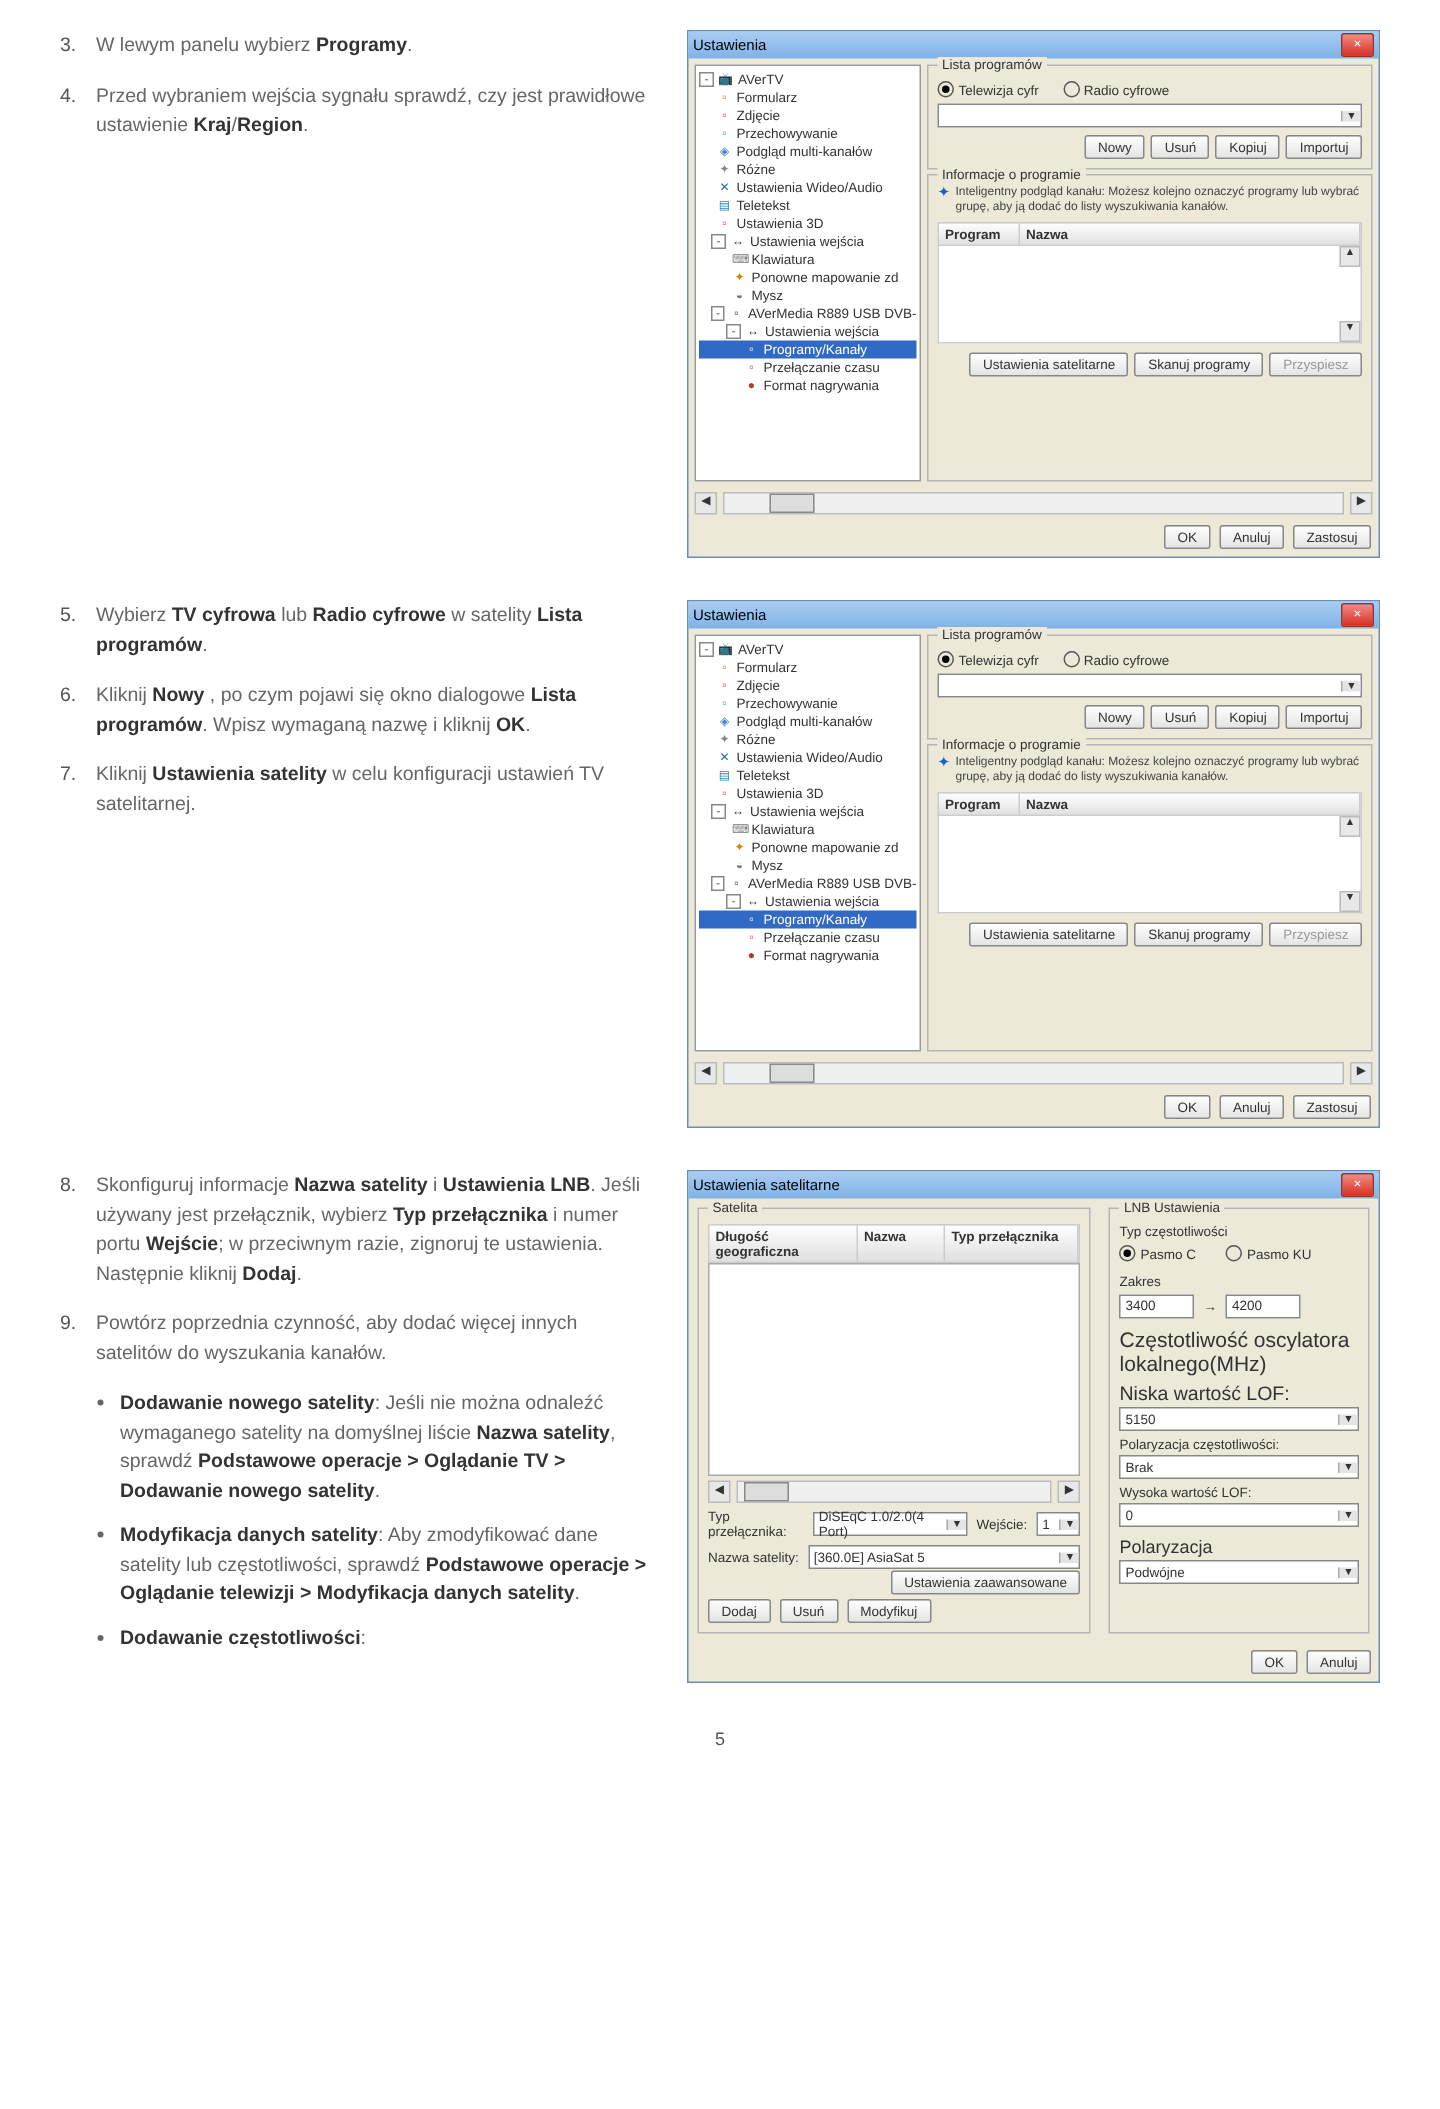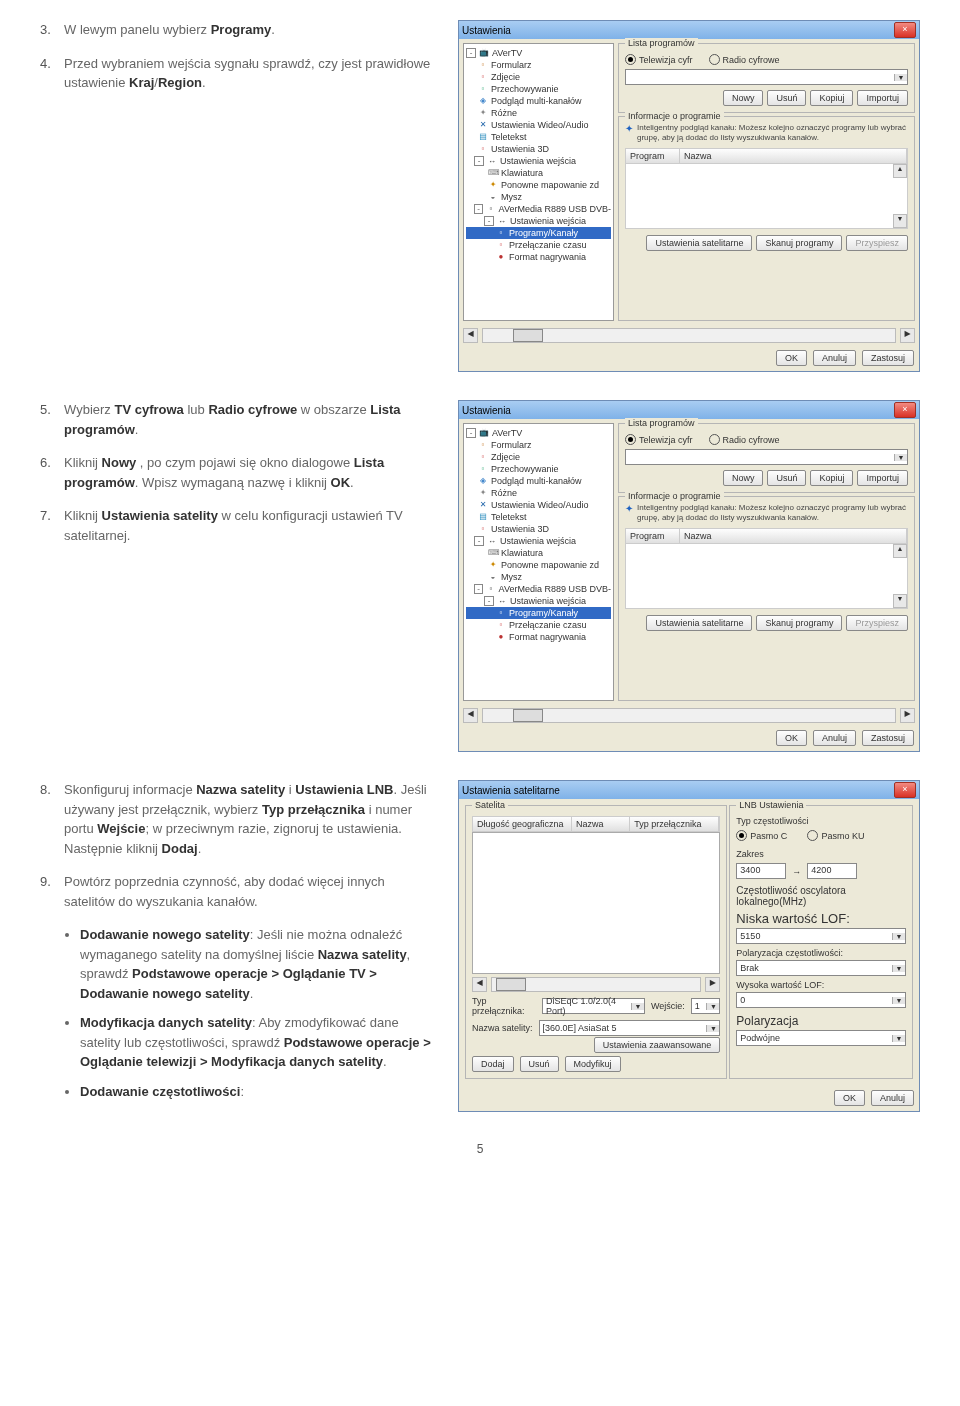--- a/index.html
+++ b/index.html
@@ -39,21 +39,21 @@
   .gbox .lbl { position:absolute; top:-6px; left:6px; background:#ece9d8; padding:0 3px; font-size:9px; color:#333; }
   .radio-line, .btn-line { display:flex; gap:16px; align-items:center; margin-top:6px; }
   .radio { display:flex; align-items:center; gap:3px; }
   .rdot { width:9px; height:9px; border:1px solid #555; border-radius:50%; display:inline-block; position:relative; }
   .rdot.on::after { content:''; width:5px; height:5px; background:#000; border-radius:50%; position:absolute; top:2px; left:2px; }
   .wbtn { border:1px solid #888; background:linear-gradient(to bottom,#fefefe,#e4e4e4); padding:2px 8px; font-size:9px; border-radius:2px; }
   .wbtn.dis { color:#999; }
   .info { font-size:8px; color:#444; line-height:1.3; padding:2px 0 4px 12px; position:relative; }
   .info::before { content:'✦'; color:#1e62c1; position:absolute; left:0; top:1px; font-size:10px; }
   .thdr { display:flex; background:linear-gradient(to bottom,#fefefe,#e0e0e0); border:1px solid #ccc; font-size:9px; }
-  .thdr div { padding:2px 4px; border-right:1px solid #ccc; }
+  .thdr div { padding:2px 4px; border-right:1px solid #ccc;font-weight:bold; }
   .tbody { background:#fff; border:1px solid #ccc; border-top:none; height:64px; position:relative; }
   .scroll-up, .scroll-dn { position:absolute; right:0; width:12px; height:12px; background:#e8e8e8; border:1px solid #bbb; font-size:7px; text-align:center; }
   .scroll-up { top:0; } .scroll-dn { bottom:0; }
   .slider-row { display:flex; align-items:center; gap:4px; margin-top:3px; }
   .slider { flex:1; height:13px; background:#f0f0f0; border:1px solid #bbb; position:relative; }
   .slider .thumb { width:28px; height:11px; background:#ddd; border:1px solid #888; position:absolute; left:30px; }
   .arrowbtn { width:13px; height:13px; background:#e8e8e8; border:1px solid #bbb; font-size:8px; text-align:center; }
   .dlg-btns { display:flex; justify-content:flex-end; gap:6px; padding:5px; }
   .combo { display:flex; border:1px solid #888; background:#fff; align-items:center; height:14px; }
   .combo .ct { flex:1; padding:0 3px; font-size:9px; }
@@ -222,21 +222,21 @@
       </div>
     </div>
   </div>
 </div>
 
 <div class="row">
   <div class="left-col">
     <ol class="steps">
       <li>
           <span class="num">5.</span>
-        <span class="body"><span>Wybierz </span><strong>TV cyfrowa</strong><span> lub </span><strong>Radio cyfrowe</strong><span> w obszarze </span><strong>Lista programów</strong><span>.</span></span>
+        <span class="body"><span>Wybierz </span><strong>TV cyfrowa</strong><span> lub </span><strong>Radio cyfrowe</strong><span> w satelity </span><strong>Lista programów</strong><span>.</span></span>
         </li>
       <li>
           <span class="num">6.</span>
         <span class="body"><span>Kliknij </span><strong>Nowy</strong><span> , po czym pojawi się okno dialogowe </span><strong>Lista programów</strong><span>. Wpisz wymaganą nazwę i kliknij </span><strong>OK</strong><span>.</span></span>
         </li>
       <li>
           <span class="num">7.</span>
         <span class="body"><span>Kliknij </span><strong>Ustawienia satelity</strong><span> w celu konfiguracji ustawień TV satelitarnej.</span></span>
         </li>
     </ol>
@@ -404,21 +404,21 @@
       <li><strong>Dodawanie częstotliwości</strong><span>:</span></li>
     </ul>
   </div>
   <div class="right-col">
 
     <div class="win" style="width:460px">
       <div class="titlebar">
           <span class="ttl">Ustawienia satelitarne</span>
           <span class="closebtn">×</span>
         </div>
-      <div style="display:flex; padding:6px; gap:2px;">
+      <div style="display:flex; padding:6px; gap:12px;">
 
         <div class="gbox" style="flex:1.3">
             <span class="lbl">Satelita</span>
           <div class="thdr" style="margin-top:6px">
               <div style="width:90px">Długość geograficzna</div>
               <div style="flex:1">Nazwa</div>
               <div style="width:80px">Typ przełącznika</div>
             </div>
           <div class="satgrid"></div>
           <div class="slider-row">
@@ -467,21 +467,21 @@
                 <span class="rdot"></span>
                 <span>Pasmo KU</span>
               </span>
           </div>
           <div style="font-size:9px; margin-top:8px">Zakres</div>
           <div class="fieldrow">
             <span class="txt" style="width:42px">3400</span>
             <span>→</span>
             <span class="txt" style="width:42px">4200</span>
           </div>
-          <div style="font-size:10px; margin-top:6px">Częstotliwość oscylatora lokalnego(MHz)</div>
+          <div style="font-size:14px; margin-top:6px">Częstotliwość oscylatora lokalnego(MHz)</div>
           <div style="font-size:13px; margin-top:4px">Niska wartość LOF:</div>
           <div class="combo" style="margin-top:2px">
               <span class="ct">5150</span>
               <span class="cb">▼</span>
             </div>
           <div style="font-size:9px; margin-top:4px">Polaryzacja częstotliwości:</div>
           <div class="combo" style="margin-top:2px">
               <span class="ct">Brak</span>
               <span class="cb">▼</span>
             </div>

